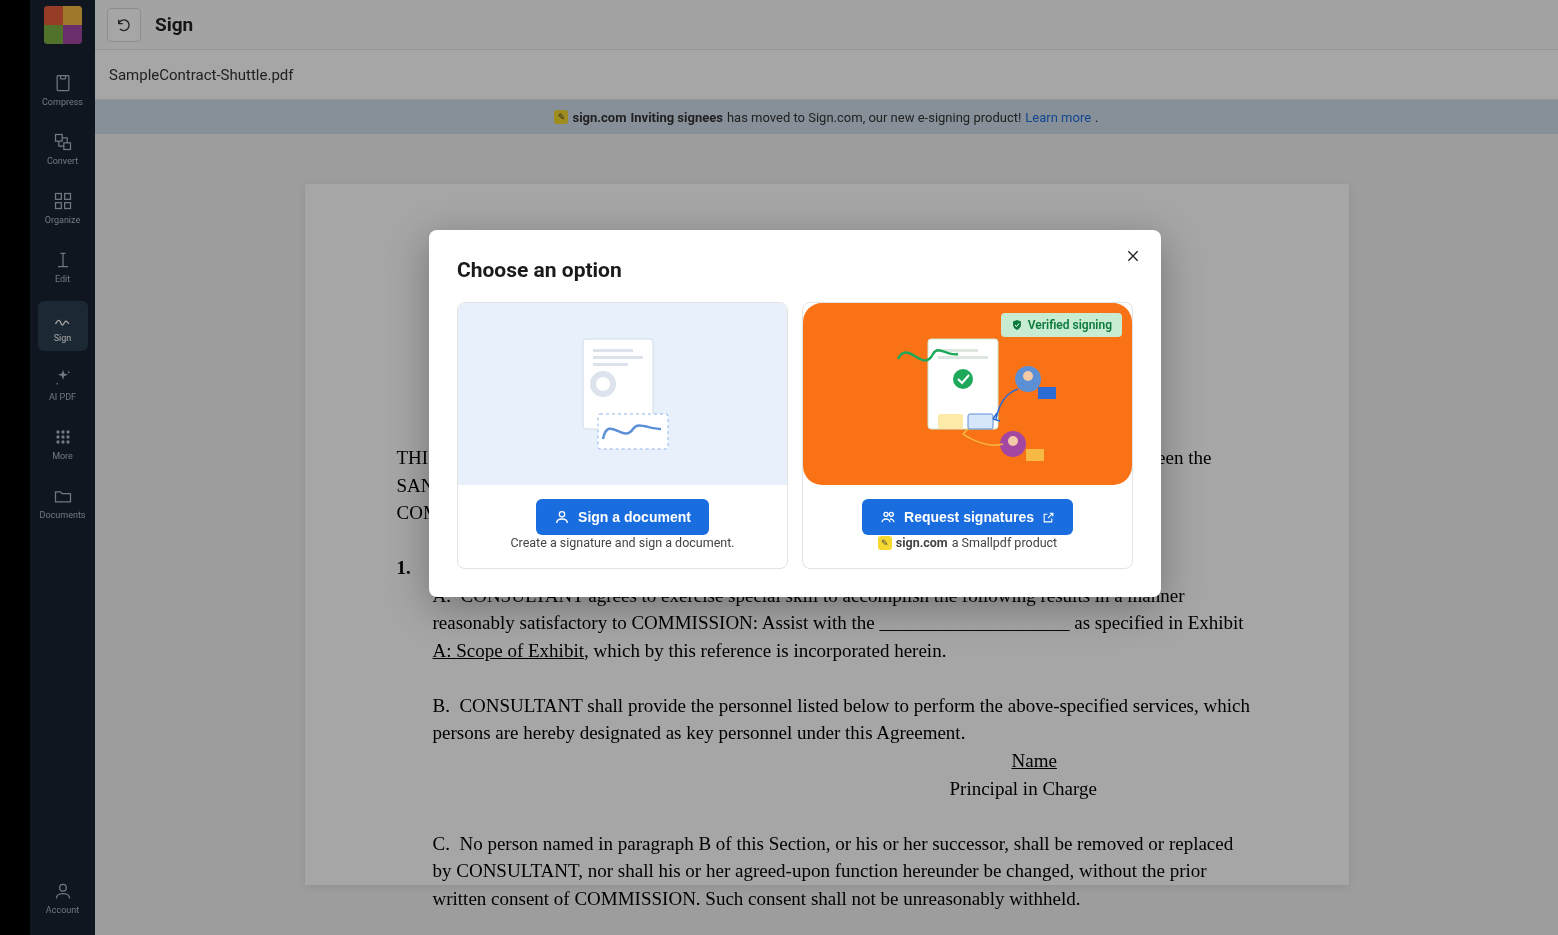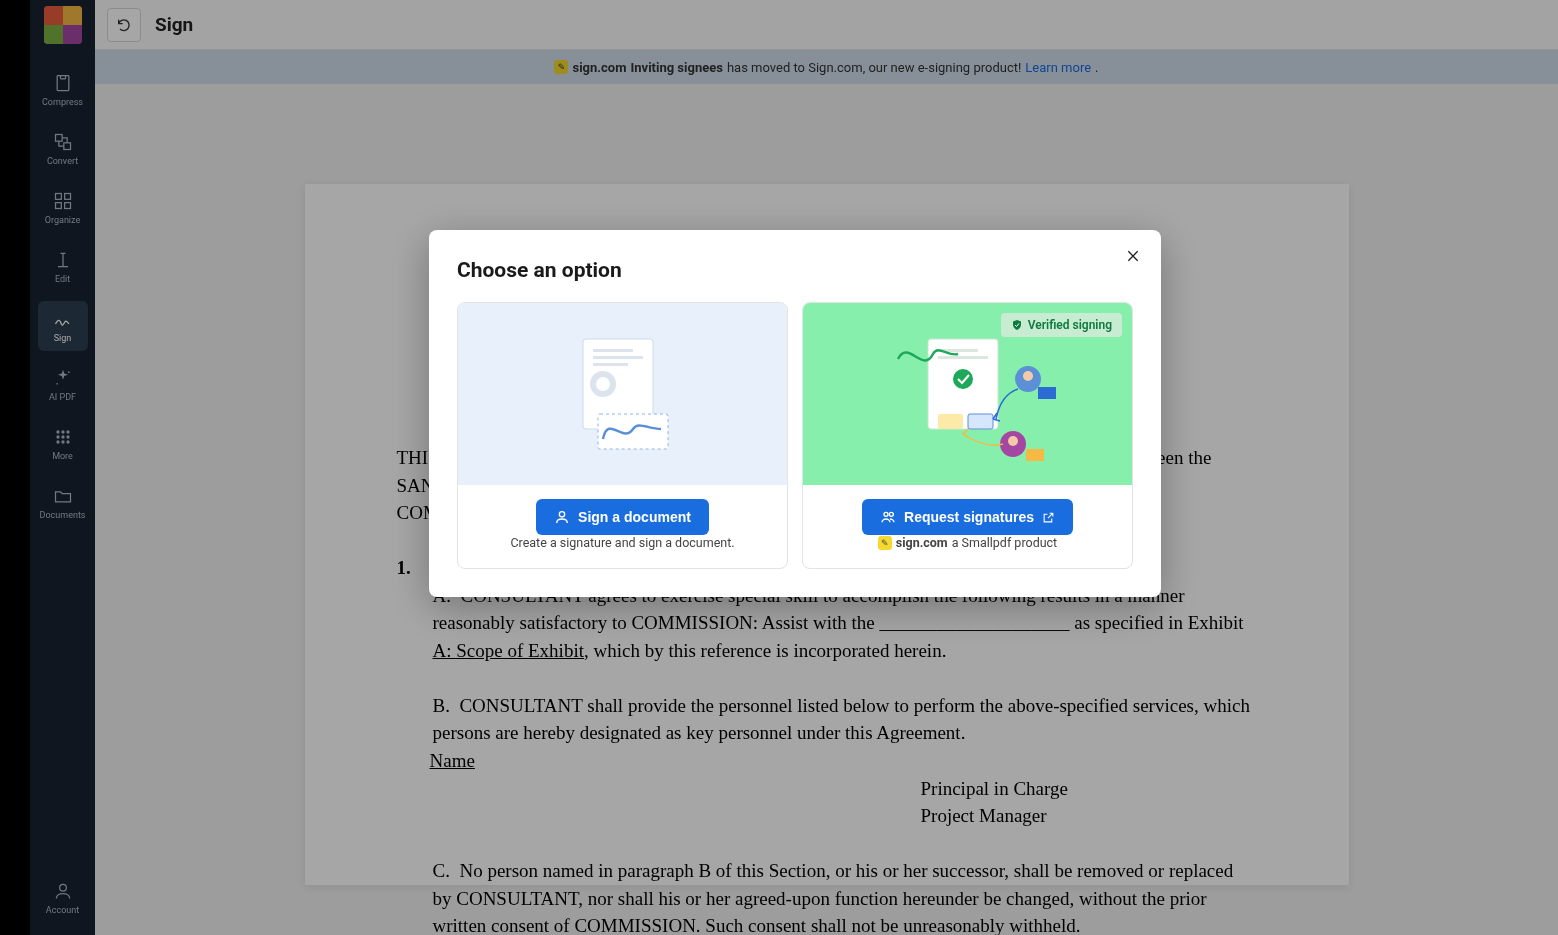--- a/index.html
+++ b/index.html
@@ -20,31 +20,31 @@
 .breadcrumb-bar { height: 50px; background: #fff; border-bottom: 1px solid #e5e5e5; display:flex; align-items:center; padding: 0 14px; font-size: 15px; color: #333;}
 .banner { height: 34px; background: #d0ddeb; display:flex; align-items:center; justify-content:center; font-size: 13px; color: #333; gap:4px;}
 .banner .bold { font-weight: 700; }
 .banner .link { color: #1a6dde; cursor:pointer; }
 .doc-area { position:absolute; top: 134px; left:0; right:0; bottom:0; overflow:auto; display:flex; justify-content:center; padding: 50px 0;}
 .doc-page { width: 1044px; background: #fff; padding: 260px 92px 60px 92px; font-family: 'Times New Roman', serif; font-size: 19px; color: #000; line-height: 1.45; box-shadow: 0 2px 8px rgba(0,0,0,0.08);}
 .doc-page .section-num { font-weight: 700; }
 .doc-page .section-title { font-weight: 700; text-decoration: underline; }
 .doc-page .underline { text-decoration: underline; }
 .doc-list { margin-left: 36px; }
-.doc-table-row { display:flex; margin-left: 33px; }
+.doc-table-row { display:flex; margin-left: 62px; justify-content: flex-end; }
 .doc-col1 { width: 245px; } .doc-col2 { width: 246px; } .doc-col3 { flex:1; }
 .overlay { position:absolute; inset:0; background: rgba(0,0,0,0.35); display:flex; align-items:flex-start; justify-content:center; padding-top: 230px; padding-left: 32px;}
 .modal { width: 732px; background:#fff; border-radius: 8px; padding: 28px; position:relative; box-shadow: 0 10px 40px rgba(0,0,0,0.3);}
 .modal-title { font-size: 21px; font-weight: 700; color:#1a1a1a; margin-bottom: 20px;}
 .modal-close { position:absolute; top: 14px; right: 16px; width:24px; height:24px; cursor:pointer; display:flex; align-items:center; justify-content:center; color:#222;}
 .option-row { display:flex; gap: 14px; }
 .option-card { flex:1; border:1px solid #e3e3e3; border-radius: 8px; overflow:hidden; display:flex; flex-direction:column; position:relative;}
 .option-illus { height: 182px; display:flex; align-items:center; justify-content:center; position:relative;}
 .illus-blue { background: #e8f1fb; }
-.illus-green { background: #86efac; }
+.illus-green { background: #f97316; border-radius: 19px; }
 .badge { position:absolute; top:10px; right:10px; background:#c8ecd2; color:#0d7a3e; font-size:12px; font-weight:600; padding:5px 10px; border-radius:4px; display:flex; align-items:center; gap:5px;}
 .option-body { padding: 14px 10px 18px; display:flex; flex-direction:column; align-items:center; }
 .option-btn { background:#1a6dde; color:#fff; border:none; border-radius:6px; padding: 10px 18px; font-size:14px; font-weight:700; display:flex; align-items:center; gap:8px; cursor:pointer;}
 .option-sub { font-size:12.5px; color:#444; display:flex; align-items:center; gap:4px;}
 .signcom-icon { width:14px; height:14px; background:#f5d830; border-radius:3px; display:inline-flex; align-items:center; justify-content:center; font-size:9px;}
 svg { display:block; }
 </style>
 </head>
 <body>
 
@@ -153,20 +153,23 @@
   <div class="topbar">
     <button class="back-btn">
       <span>
           <svg width="16" height="16" viewBox="0 0 24 24" fill="none" stroke="#333" stroke-width="2">
             <path d="M4 10a8 8 0 1 1 2 8M4 4v6h6"></path>
           </svg>
         </span>
     </button>
     <div class="page-title">Sign</div>
   </div>
+  <div class="breadcrumb-bar">
+    <span>SampleContract-Shuttle.pdf</span>
+  </div>
   <div class="banner">
     <span class="signcom-icon">✎</span>
     <span class="bold">sign.com</span>
     <span class="bold">Inviting signees</span>
     <span> has moved to Sign.com, our new e-signing product! </span>
     <span class="link">Learn more</span>
     <span>.</span>
   </div>
   <div class="doc-area">
     <div class="doc-page">
@@ -183,25 +186,20 @@
       <div class="doc-list">
         <p><span>B.</span>&nbsp;&nbsp;<span>CONSULTANT shall provide the personnel listed below to perform the above-specified services, which persons are hereby designated as key personnel under this Agreement.</span></p>
       </div>
       <div class="doc-table-row">
         <div class="doc-col1 underline">Name</div>
       </div>
       <div class="doc-table-row">
         <div class="doc-col1"></div>
           <div class="doc-col2"></div>
         <div class="doc-col3">Principal in Charge</div>
-      </div>
-      <div class="doc-table-row">
-        <div class="doc-col1"></div>
-          <div class="doc-col2"></div>
-        <div class="doc-col3">Project Manager</div>
       </div>
       <br>
       <div class="doc-list">
         <p><span>C.</span>&nbsp;&nbsp;<span>No person named in paragraph B of this Section, or his or her successor, shall be removed or replaced by CONSULTANT, nor shall his or her agreed-upon function hereunder be changed, without the prior written consent of COMMISSION.  Such consent shall not be unreasonably withheld.</span></p>
       </div>
     </div>
   </div>
 </div>
 
 <div class="overlay">

